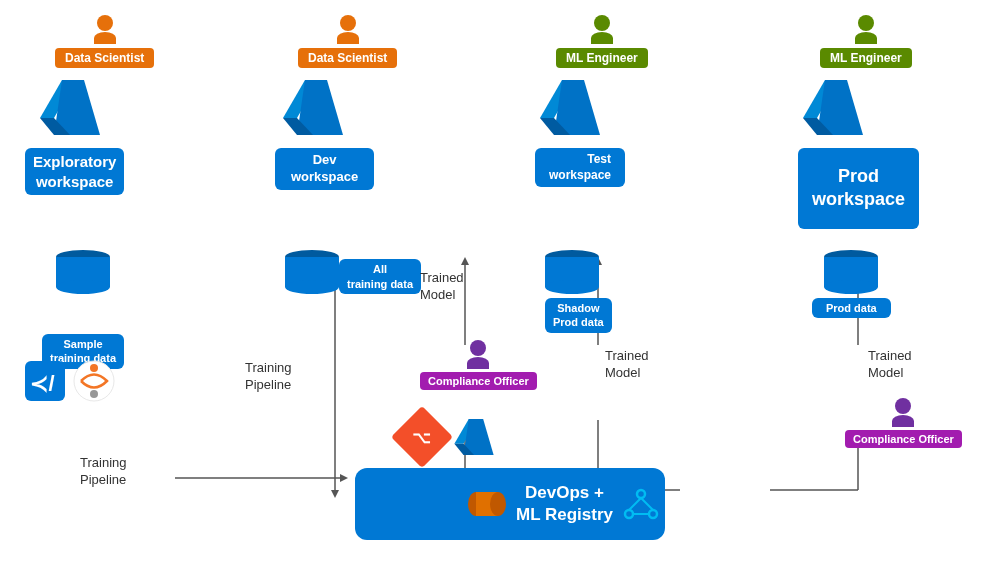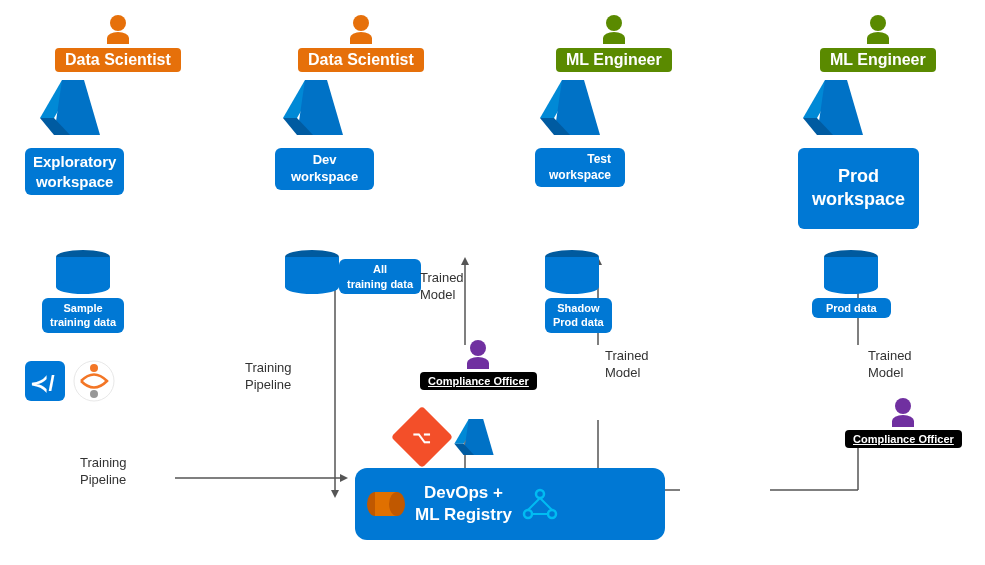--- a/index.html
+++ b/index.html
@@ -13,21 +13,21 @@
     }
     .diagram {
       position: relative;
       width: 985px;
       height: 565px;
     }
     .role-badge {
       display: inline-block;
       padding: 3px 10px;
       border-radius: 4px;
-      font-size: 16px;
+      font-size: 12px;
       font-weight: bold;
       color: #fff;
       text-align: center;
     }
     .badge-orange { background: #e6700a; }
     .badge-green { background: #5a8a00; }
 
     .workspace-label {
       display: inline-block;
       padding: 5px 12px;
@@ -52,24 +52,24 @@
       background: #0078d4;
     }
 
     .devops-box {
       background: #0078d4;
       border-radius: 12px;
       color: #fff;
       font-size: 18px;
       font-weight: bold;
       text-align: center;
-      padding: 12px 12px;
+      padding: 12px 6px;
       display: flex;
       align-items: center;
-      justify-content: flex-start;
+      justify-content: flex-end;
       gap: 10px;
     }
 
     
     .person-icon {
       display: flex;
       flex-direction: column;
       align-items: center;
     }
     .person-head {
@@ -120,28 +120,27 @@
     }
 
     .label-text {
       font-size: 12px;
       color: #333;
       text-align: left;
       line-height: 1.3;
     }
 
     .compliance-badge {
-      background: #000000;
+      background: #a21caf;
       color: #fff;
       font-size: 11px;
       font-weight: bold;
       padding: 3px 8px;
       border-radius: 4px;
       text-align: center;
-      text-decoration: underline;
     }
 
     
     .git-icon {
       width: 44px;
       height: 44px;
       background: #f34f29;
       transform: rotate(45deg);
       border-radius: 4px;
       display: flex;
@@ -201,21 +200,21 @@
       <polygon points="0,38 14,38 30,55 14,55" fill="#005ba1"></polygon>
     </svg>
   </div>
   <div style="position:absolute; left:25px; top:148px;">
     <div class="workspace-label ws-blue" style="font-size:15px; padding:4px 8px;">
       <span style="white-space:pre-line;">Exploratory
 workspace</span>
     </div>
   </div>
 
-  <div style="position:absolute; left:42px; top:250px; display:flex; flex-direction:column; align-items:center;">
+  <div style="position:absolute; left:42px; top:250px; display:flex; flex-direction:column; align-items:center;gap:36px;">
     <div class="db-cylinder">
       <div class="db-top"></div>
       <div class="db-body"></div>
       <div class="db-bottom"></div>
     </div>
     <div class="db-label" style="margin-top:4px; font-size:11px; padding:3px 8px;">
       <span style="white-space:pre-line;">Sample
 training data</span>
     </div>
   </div>

